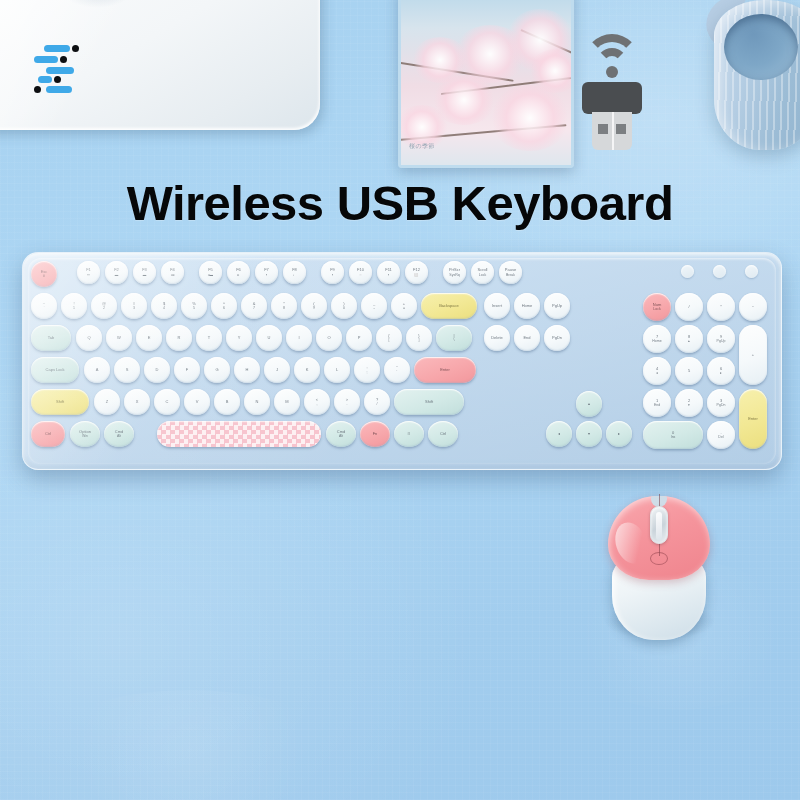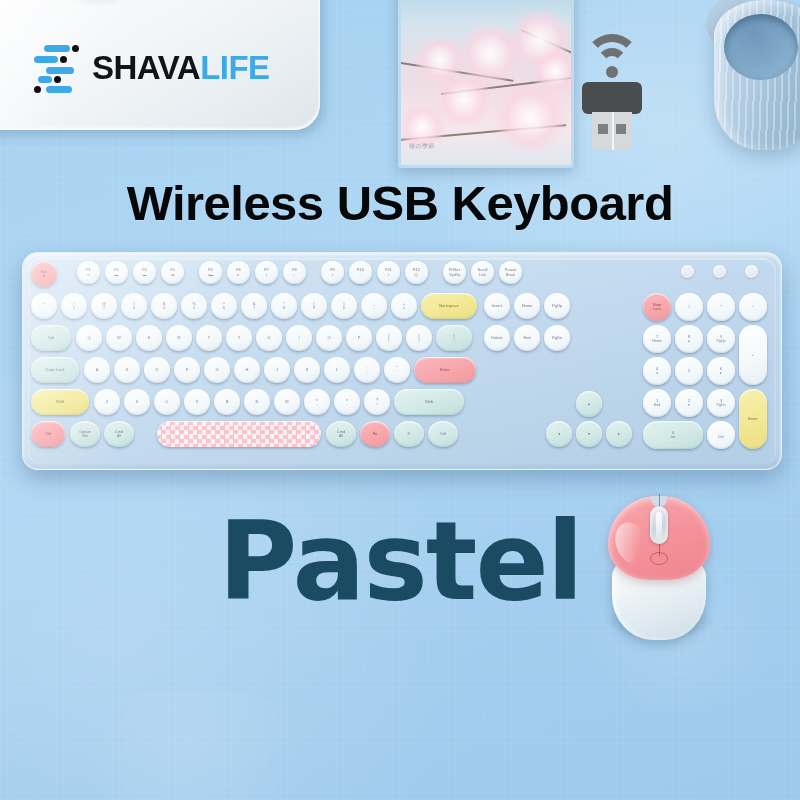--- a/index.html
+++ b/index.html
@@ -311,23 +311,20 @@
       <i style="left:12px; top:3px;  width:26px;"></i>
         <b style="left:40px; top:3px;"></b>
       <i style="left:2px;  top:14px; width:24px;"></i>
         <b style="left:28px; top:14px;"></b>
       <i style="left:14px; top:25px; width:28px;"></i>
       <i style="left:6px;  top:34px; width:14px;"></i>
         <b style="left:22px; top:34px;"></b>
       <i style="left:14px; top:44px; width:26px;"></i>
         <b style="left:2px;  top:44px;"></b>
     </div>
-    <div id="logo-word">
-      <span class="dark">SHAVA</span><span class="accent">LIFE</span>
-    </div>
   </div>
 
   <div id="dongle-icon">
     <div class="arc a1"></div>
     <div class="arc a2"></div>
     <div class="dot"></div>
     <div class="cap"></div>
     <div class="plug"></div>
     <div class="pin" style="left:26px;"></div>
     <div class="pin" style="left:44px;"></div>
@@ -712,15 +709,14 @@
     <div class="shell">
       <div class="gloss"></div>
       <div class="notch"></div>
     </div>
     <div class="split"></div>
     <div class="wheel"></div>
     <div class="dpi"></div>
   </div>
 
   <div id="caption">
-    <span class="l1">Pastel</span>
   </div>
 </div>
 
 </body></html>

